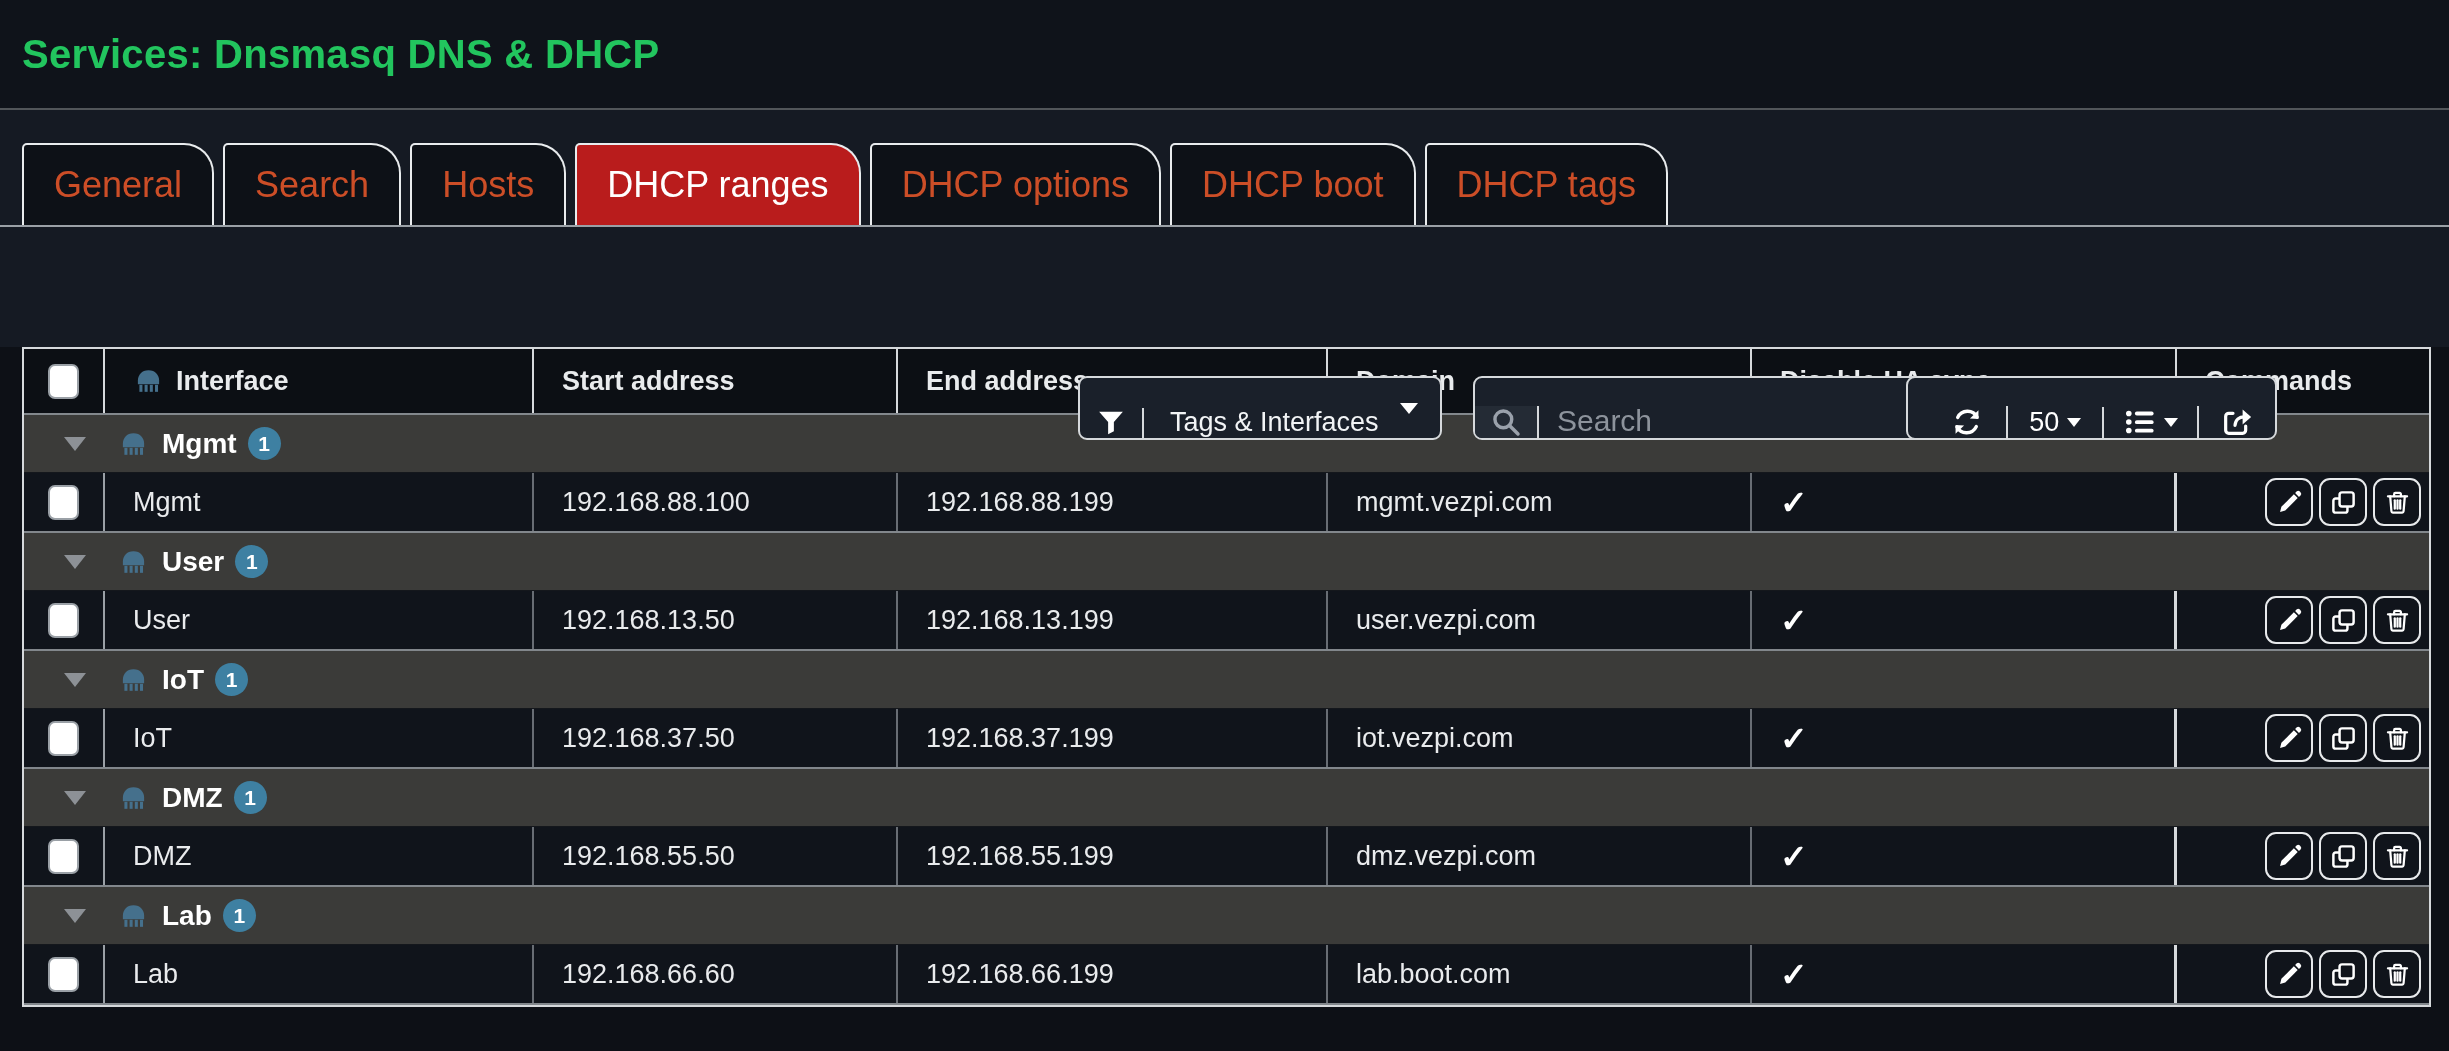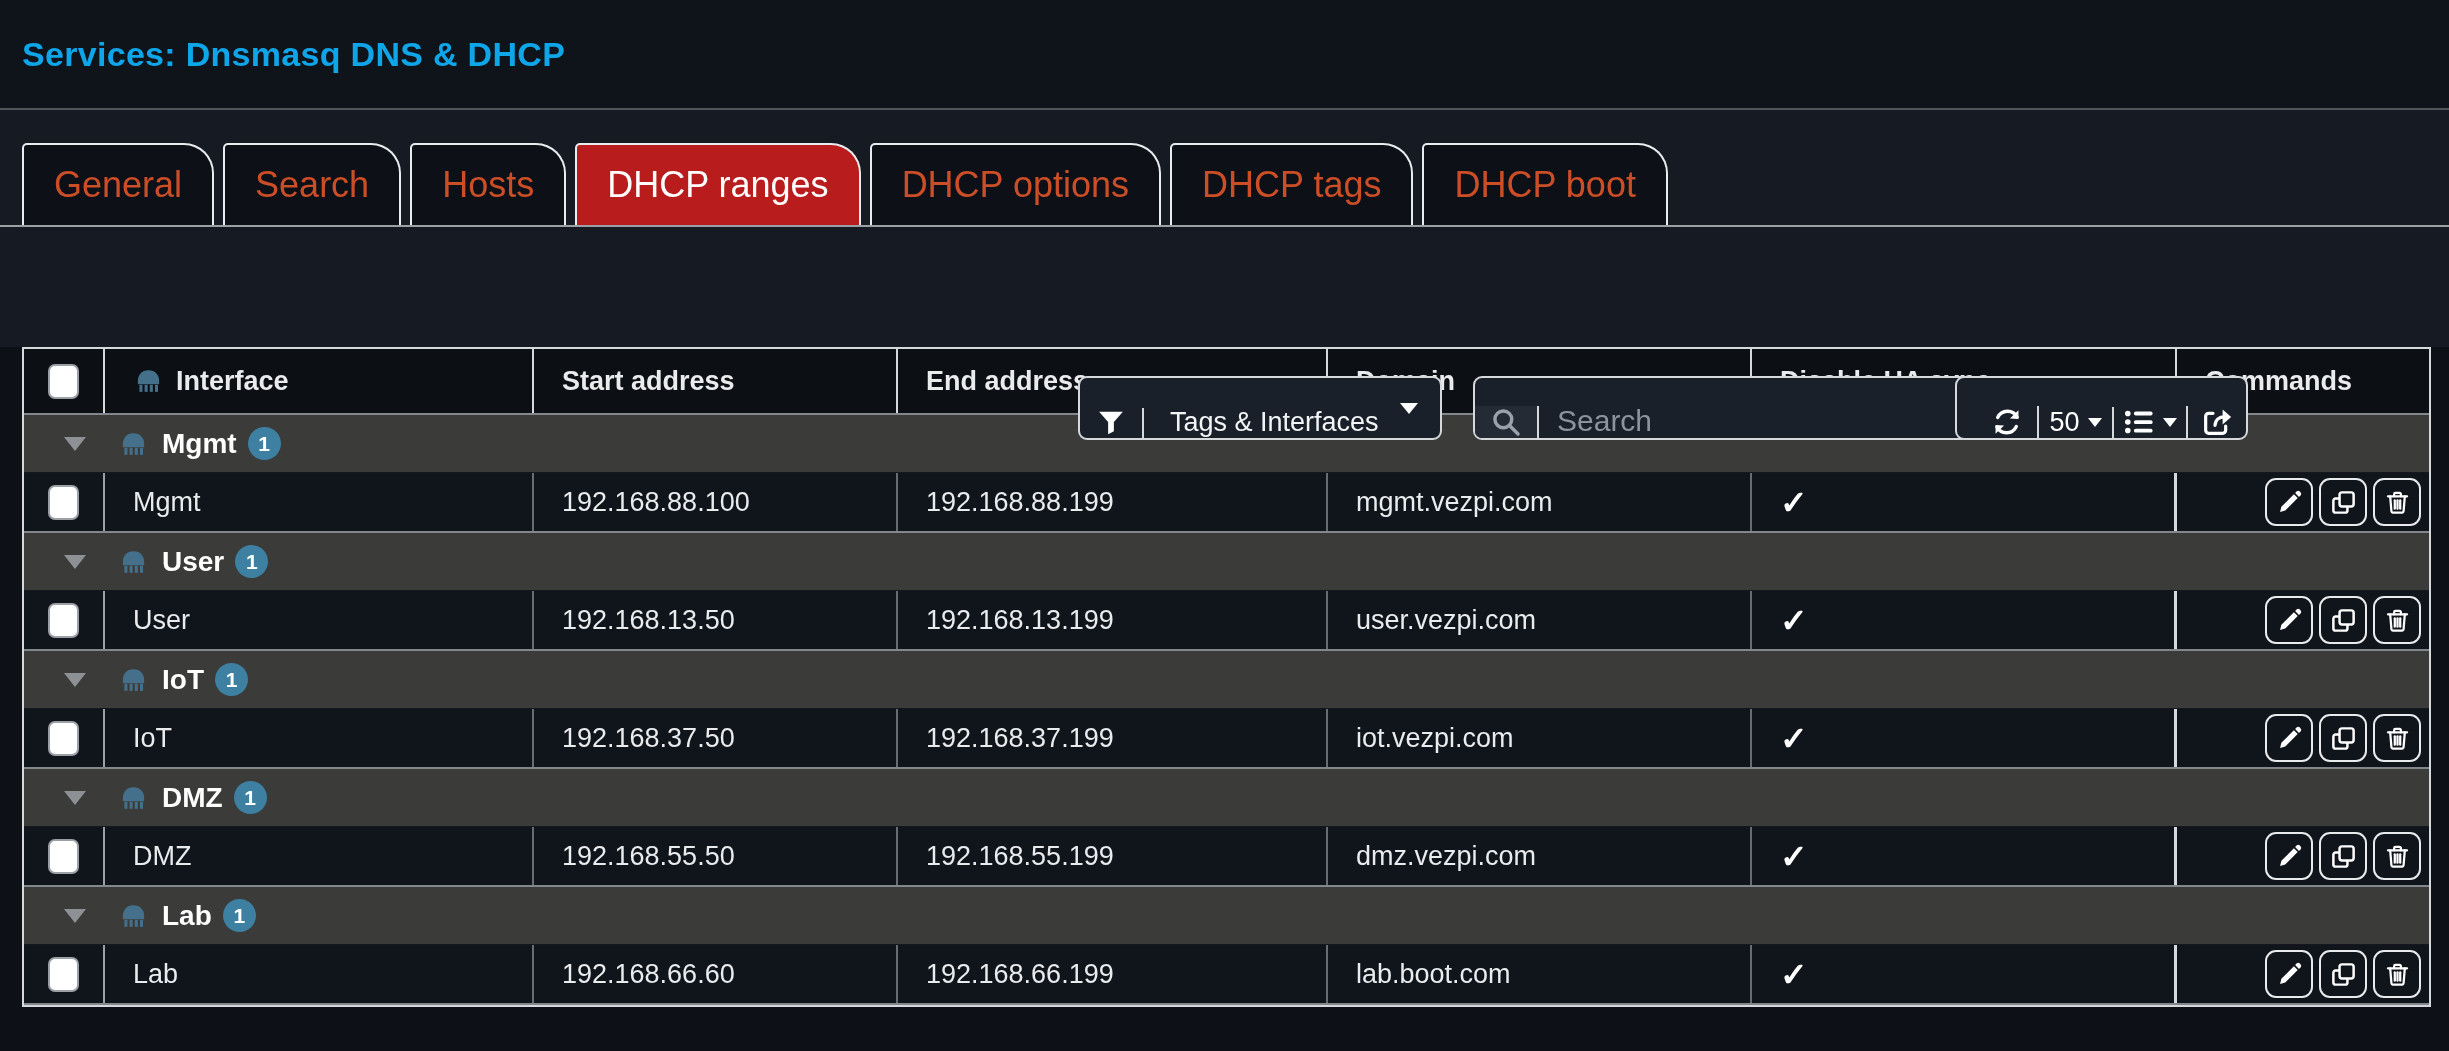--- a/index.html
+++ b/index.html
@@ -9,21 +9,21 @@
     background: #151a23;
     font-family: "Liberation Sans", sans-serif;
     color: #e9ebed;
   }
   
   .page-header {
     height: 110px; background: #0f131a;
     border-bottom: 2px solid #515559;
     display: flex; align-items: center; padding-left: 22px;
   }
-  .page-title { font-size: 34px; font-weight: 700; color: #0ea5e9; letter-spacing: .3px; }
+  .page-title { font-size: 40px; font-weight: 700; color: #22c55e; letter-spacing: .3px; }
 
   
   .tab-bar {
     display: flex; gap: 9px; align-items: flex-end;
     padding: 33px 0 0 22px;
     border-bottom: 2px solid #9aa0a6;
   }
   .tab {
     height: 82px; display: flex; align-items: center;
     padding: 0 30px;
@@ -55,21 +55,21 @@
     border-top: 11px solid #ffffff; align-self: center; margin: 0 22px 0 8px; flex: none;
   }
   .search-group { left: 1473px; width: 498px; }
   .search-group .seg-icon { background: #242b35; }
   .search-input {
     flex: 1; background: transparent; border: none; outline: none;
     color: #e8eaec; font-size: 30px; padding: 0 18px;
     font-family: "Liberation Sans", sans-serif;
   }
   .search-input::placeholder { color: #8d939c; }
-  .btn-group { left: 1955px; width: 293px; padding-left: 20px; }
+  .btn-group { left: 1906px; width: 371px; padding-left: 20px; }
   .tool-btn {
     background: transparent; border: none; border-right: 2px solid #d6d9dc;
     display: flex; align-items: center; justify-content: center;
     color: #fff; font-size: 27px; cursor: pointer; gap: 8px;
     font-family: "Liberation Sans", sans-serif;
   }
   .tool-btn:last-child { border-right: none; }
   .tool-btn .caret-down { margin: 0; border-left-width: 7px; border-right-width: 7px; border-top-width: 9px; }
   .w-refresh { width: 85px; } .w-size { width: 101px; } .w-cols { width: 101px; } .w-export { width: 80px; }
 
@@ -133,22 +133,22 @@
   <header class="page-header">
     <h1 class="page-title">Services: Dnsmasq DNS &amp; DHCP</h1>
   </header>
 
   <nav class="tab-bar">
     <a class="tab">General</a>
     <a class="tab">Search</a>
     <a class="tab">Hosts</a>
     <a class="tab active">DHCP ranges</a>
     <a class="tab">DHCP options</a>
+    <a class="tab">DHCP boot</a>
     <a class="tab">DHCP tags</a>
-    <a class="tab">DHCP boot</a>
   </nav>
 
   <div class="panel">
 
     <div class="filter-group">
       <span class="seg-icon">
           <svg class="icon" width="30" height="30" viewBox="0 0 24 24">
             <path d="M2.5 3h19l-7.2 8.2v7.3l-4.6 2.5v-9.8L2.5 3z" fill="#ffffff"></path>
           </svg>
         </span>

